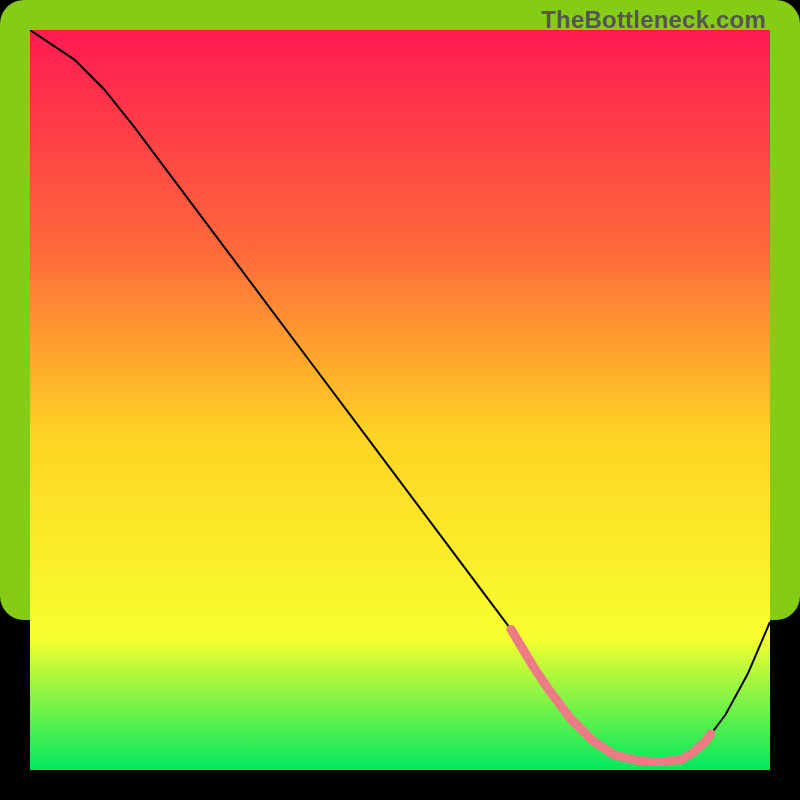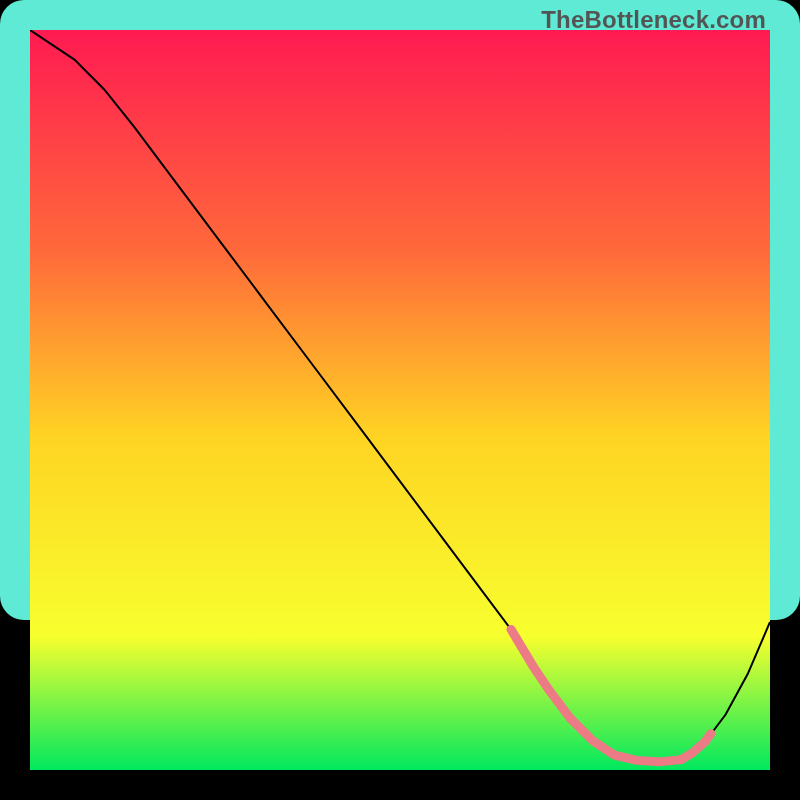--- a/index.html
+++ b/index.html
@@ -8,21 +8,21 @@
     width: 800px;
     height: 800px;
     overflow: hidden;
     background: #000;
     font-family: Arial, Helvetica, sans-serif;
   }
   .frame {
     position: relative;
     width: 800px;
     height: 620px;
-    background: #5eead4;
+    background: #84cc16;
     border-radius: 24px;
   }
   .plot-area {
     position: absolute;
     left: 30px;
     top: 30px;
     width: 740px;
     height: 740px;
   }
   .watermark {

